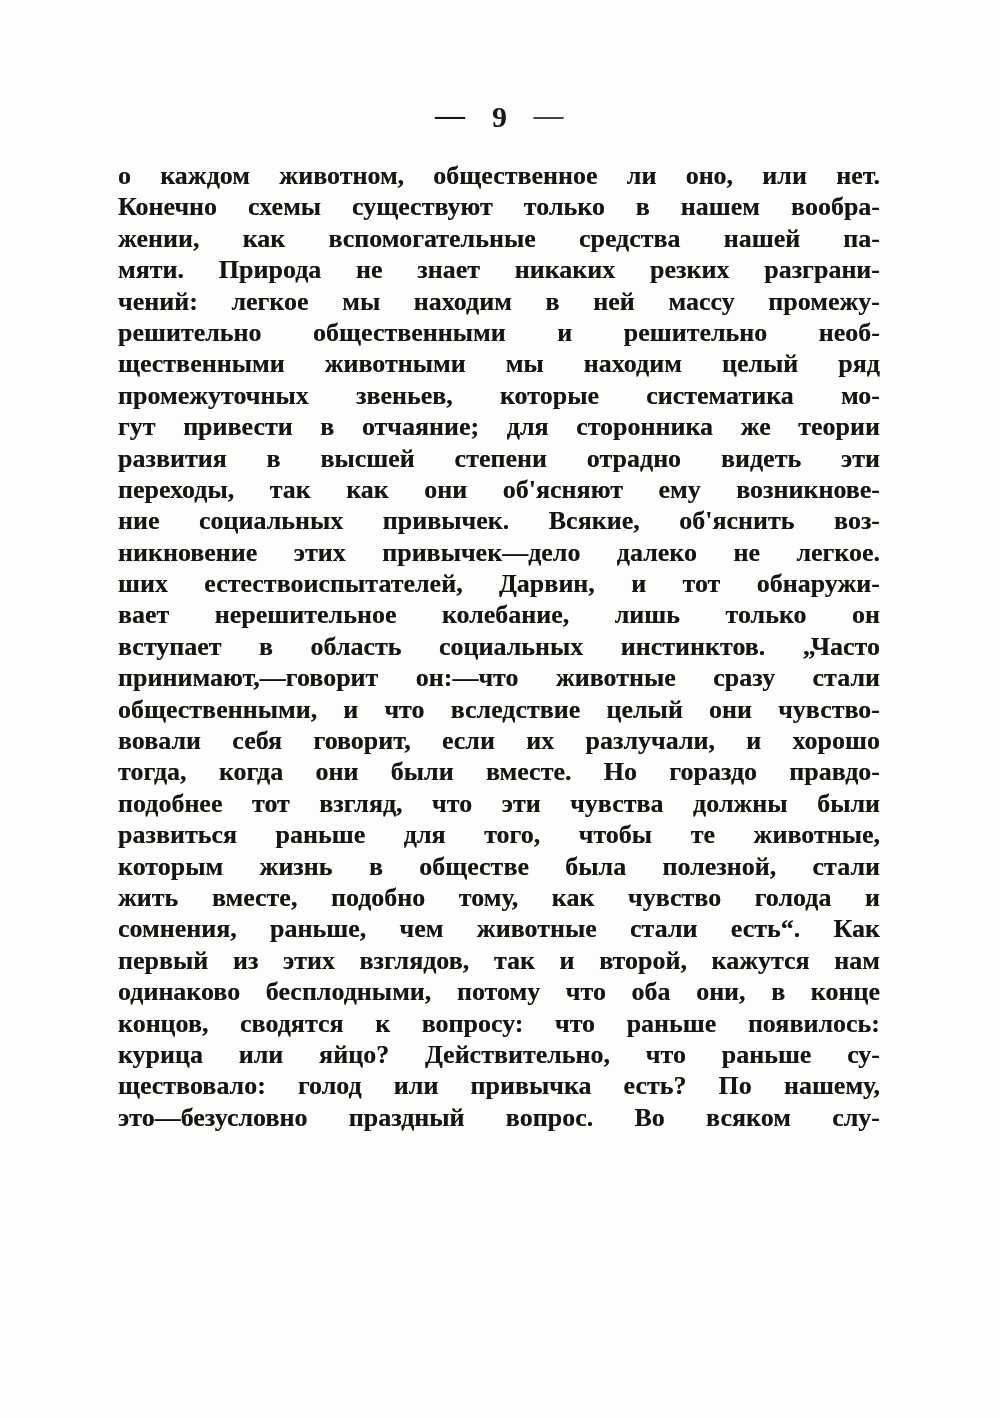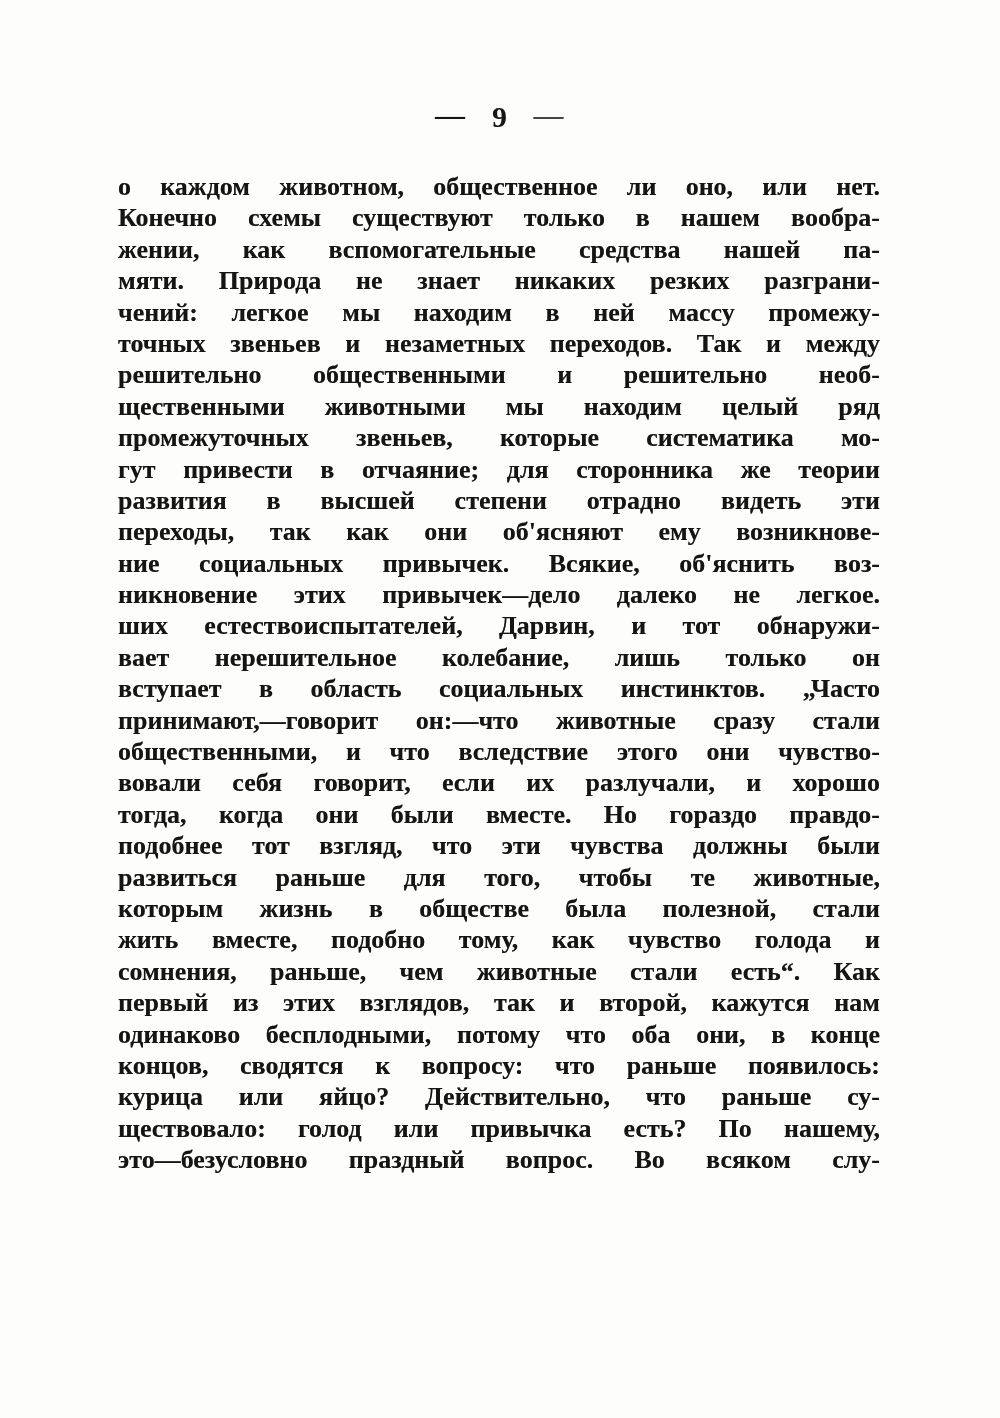--- a/index.html
+++ b/index.html
@@ -34,21 +34,21 @@
   }
   .header .dash-right {
     opacity: 0.8;
     transform: translateY(-2px) skewX(-10deg);
   }
   .header .page-num {
     display: inline-block;
   }
   .text-block {
     position: absolute;
-    top: 171px;
+    top: 160px;
     left: 118px;
     width: 762px;
     font-size: 26px;
     font-weight: bold;
     line-height: 31.4px;
     color: #151513;
     text-shadow: 0 0 0.5px rgba(20, 20, 18, 0.55);
   }
   .text-block .line {
     text-align: justify;
@@ -65,34 +65,33 @@
   <div class="header">
     <span class="dash dash-left">—</span><span class="page-num">9</span><span class="dash dash-right">—</span>
   </div>
 
   <div class="text-block">
       <div class="line">о каждом животном, общественное ли оно, или нет.</div>
       <div class="line">Конечно схемы существуют только в нашем вообра-</div>
       <div class="line">жении, как вспомогательные средства нашей па-</div>
       <div class="line">мяти. Природа не знает никаких резких разграни-</div>
       <div class="line">чений: легкое мы находим в ней массу промежу-</div>
-      <div class="line">точных звеньев и незаметных переходов. Так и между</div>
       <div class="line">решительно общественными и решительно необ-</div>
       <div class="line">щественными животными мы находим целый ряд</div>
       <div class="line">промежуточных звеньев, которые систематика мо-</div>
       <div class="line">гут привести в отчаяние; для сторонника же теории</div>
       <div class="line">развития в высшей степени отрадно видеть эти</div>
       <div class="line">переходы, так как они об'ясняют ему возникнове-</div>
       <div class="line">ние социальных привычек. Всякие, об'яснить воз-</div>
       <div class="line">никновение этих привычек—дело далеко не легкое.</div>
       <div class="line">ших естествоиспытателей, Дарвин, и тот обнаружи-</div>
       <div class="line">вает нерешительное колебание, лишь только он</div>
       <div class="line">вступает в область социальных инстинктов. „Часто</div>
       <div class="line">принимают,—говорит он:—что животные сразу стали</div>
-      <div class="line">общественными, и что вследствие этого они чувство-</div>
+      <div class="line">общественными, и что вследствие целый они чувство-</div>
       <div class="line">вовали себя говорит, если их разлучали, и хорошо</div>
       <div class="line">тогда, когда они были вместе. Но гораздо правдо-</div>
       <div class="line">подобнее тот взгляд, что эти чувства должны были</div>
       <div class="line">развиться раньше для того, чтобы те животные,</div>
       <div class="line">которым жизнь в обществе была полезной, стали</div>
       <div class="line">жить вместе, подобно тому, как чувство голода и</div>
       <div class="line">сомнения, раньше, чем животные стали есть“. Как</div>
       <div class="line">первый из этих взглядов, так и второй, кажутся нам</div>
       <div class="line">одинаково бесплодными, потому что оба они, в конце</div>
       <div class="line">концов, сводятся к вопросу: что раньше появилось:</div>

